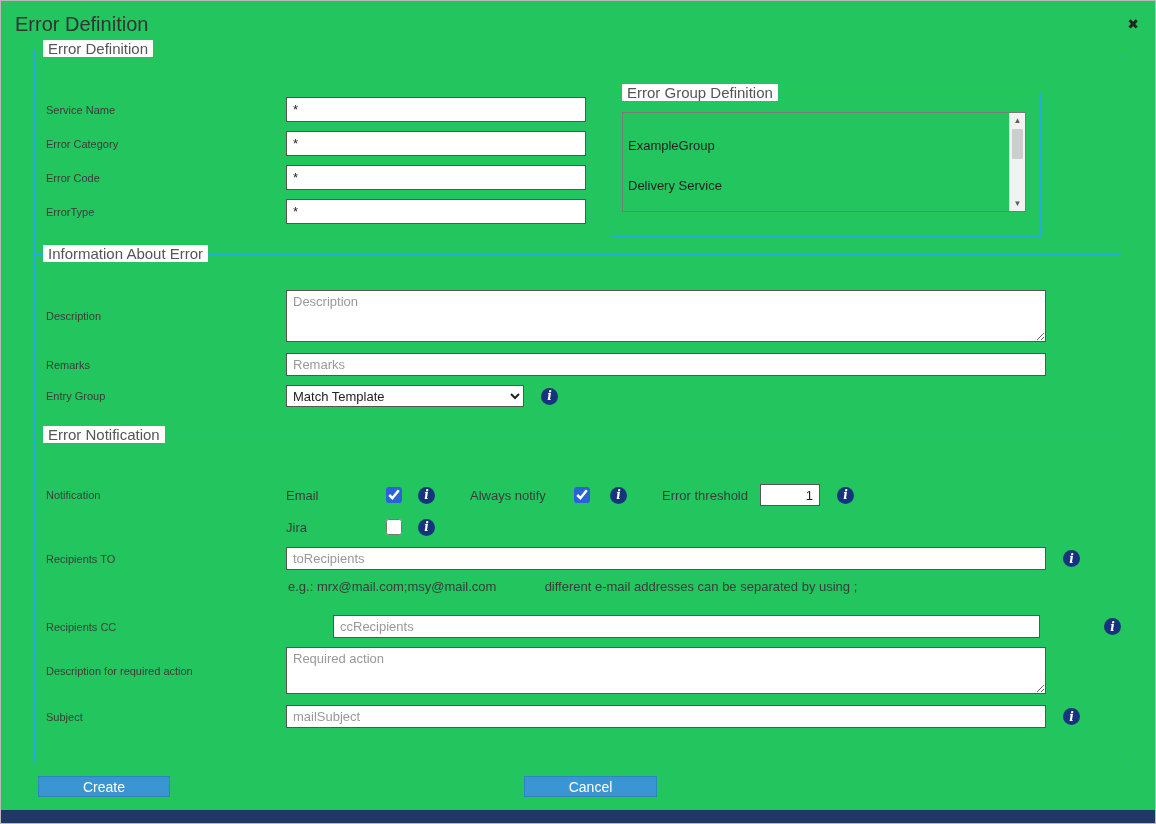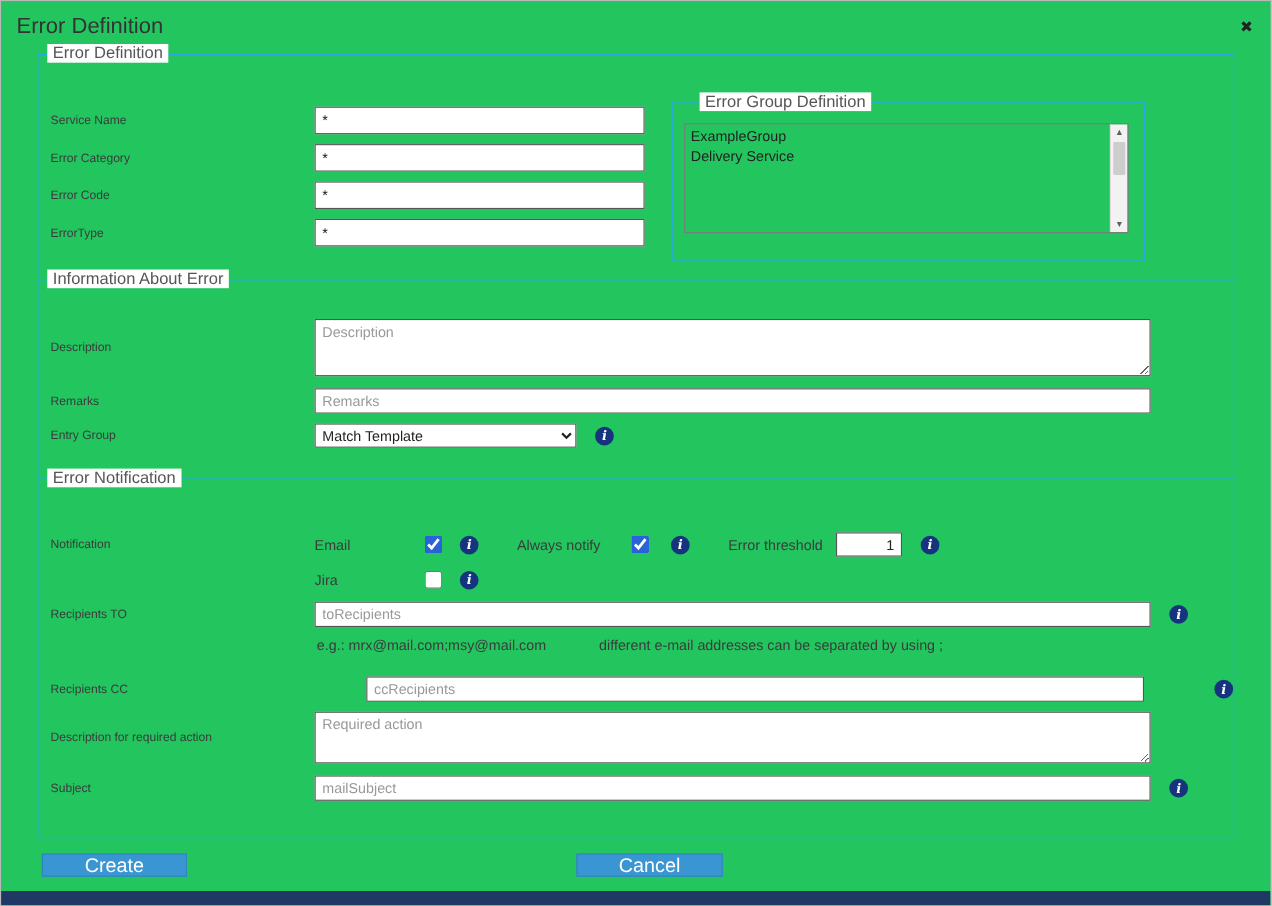--- a/index.html
+++ b/index.html
@@ -32,23 +32,23 @@
   .in-wide { width: 760px; height: 23px; }
   .ta-desc { width: 760px; height: 52px; }
   .ta-req  { width: 760px; height: 47px; }
   .in-threshold { width: 60px; height: 22px; text-align: right; padding-right: 8px; }
   select.entry-state { width: 238px; height: 22px; padding: 1px 2px; }
 
   .row1gap { margin-bottom: 9px; }
 
   
   .group-fs { position: absolute; top: 43px; left: 576px; width: 430px; height: 144px; border: 1px solid #29A9E0; }
-  .group-fs .legend { left: 24px; }
+  .group-fs .legend { left: 10px; }
   .listbox { position: relative; margin: 18px 14px 0 10px; height: 100px; border: 1px solid #7a7a7a; overflow: hidden; }
-  .listbox .opt { font-size: 13px; color: #222; padding: 1px 5px; line-height: 16px; cursor: default; }
+  .listbox .opt { font-size: 13px; color: #222; padding: 1px 5px; line-height: 16px; cursor: default; margin-top: 22px; }
   .listbox .opt:first-child { padding-top: 3px; }
   .sbar { position: absolute; top: 0; right: 0; bottom: 0; width: 16px; background: #f2f2f2; border-left: 1px solid #dcdcdc; display: flex; flex-direction: column; align-items: stretch; }
   .sarrow { height: 15px; display: flex; align-items: center; justify-content: center; font-size: 8px; color: #606060; cursor: pointer; }
   .sarrow.down { margin-top: auto; }
   .sthumb { height: 30px; margin: 1px 2px 0 2px; background: #cdcdcd; border-radius: 1px; cursor: pointer; }
 
   
   .info { width: 17px; height: 17px; border-radius: 50%; background: #16347E; color: #fff;
           display: inline-flex; align-items: center; justify-content: center;
           font-family: "DejaVu Serif", serif; font-style: italic; font-weight: bold;
@@ -69,21 +69,21 @@
   .mb10 { margin-bottom: 10px; }
   .mb9  { margin-bottom: 9px; }
   .row-h { height: 22px; }
 
   .icon-gap   { margin-left: 17px; }
   .icon-gap-s { margin-left: 16px; }
   .icon-gap-m { margin-left: 20px; }
 
   .btn-row { display: flex; margin: 14px 0 0 37px; }
   .btn { width: 132px; height: 21px; background: #3A96D2; color: #fff; border: 1px solid #2e84bd;
-         font-family: inherit; font-size: 18px; cursor: pointer; }
+         font-family: inherit; font-size: 14px; cursor: pointer; }
   .btn-cancel { margin-left: 354px; width: 133px; }
 
   .footerbar { position: absolute; left: 0; right: 0; bottom: 0; height: 13px; background: #1F3864; }
 </style>
 </head>
 <body>
 
 <div class="page">
 
   <div class="titlebar">

